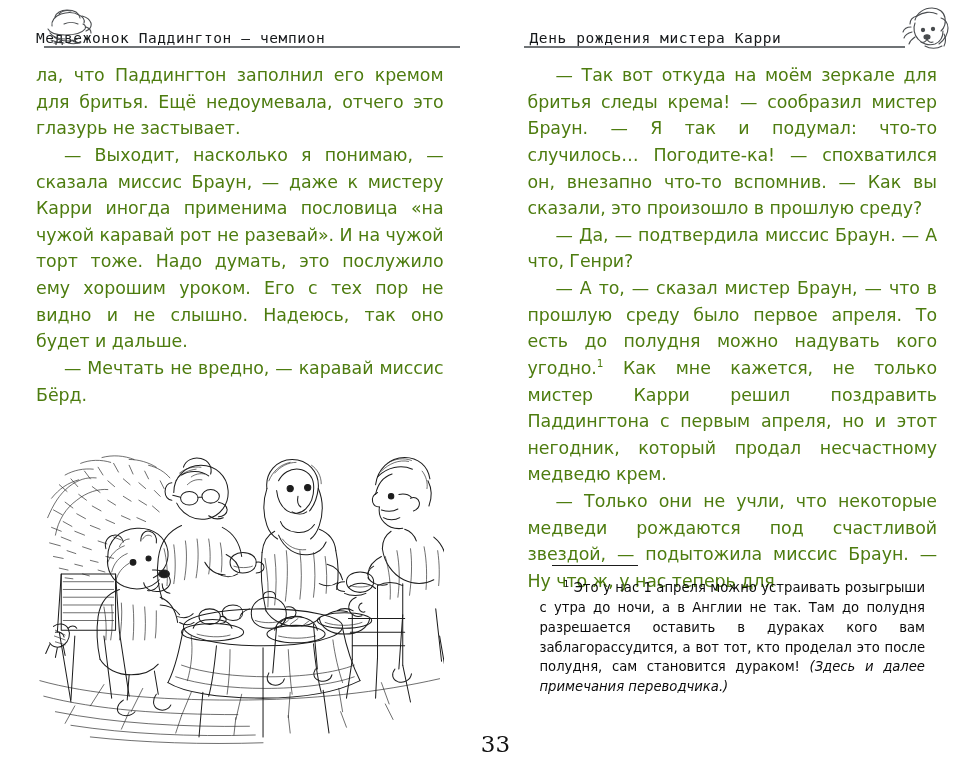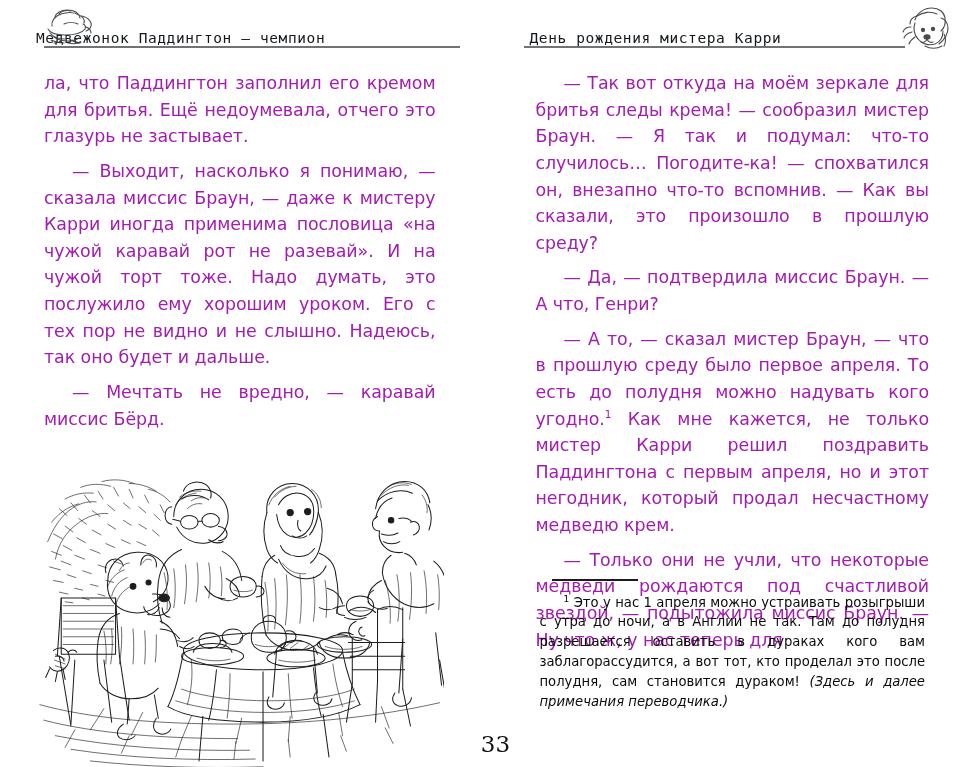--- a/index.html
+++ b/index.html
@@ -88,27 +88,27 @@
   }
   .col {
     width: 50%;
     box-sizing: border-box;
     position: relative;
   }
   .col-left  { padding: 0 40px 0 36px; }
   .col-right { padding: 0 30px 0 44px; }
 
   p.body {
-    margin: 8px;
+    margin: 0;
     font-size: 17.4px;
     line-height: 1.53;
     text-align: justify;
     text-justify: inter-word;
     letter-spacing: -0.05px;
-    color: #a21caf;
+    color: #4d7c0f;
     -webkit-hyphens: none;
     hyphens: none;
   }
   p.body.indent { text-indent: 28px; }
   p.body.cont   { text-indent: 0; }
 
   sup.fn {
     font-size: 10.5px;
     vertical-align: super;
     line-height: 0;

